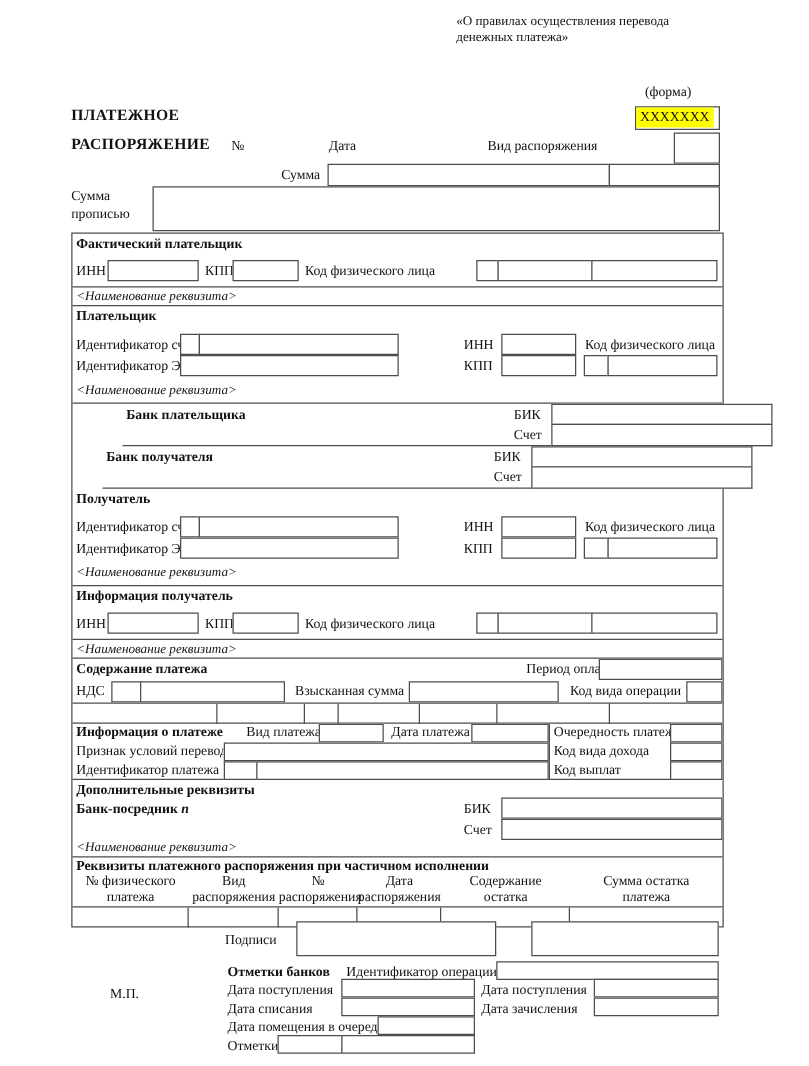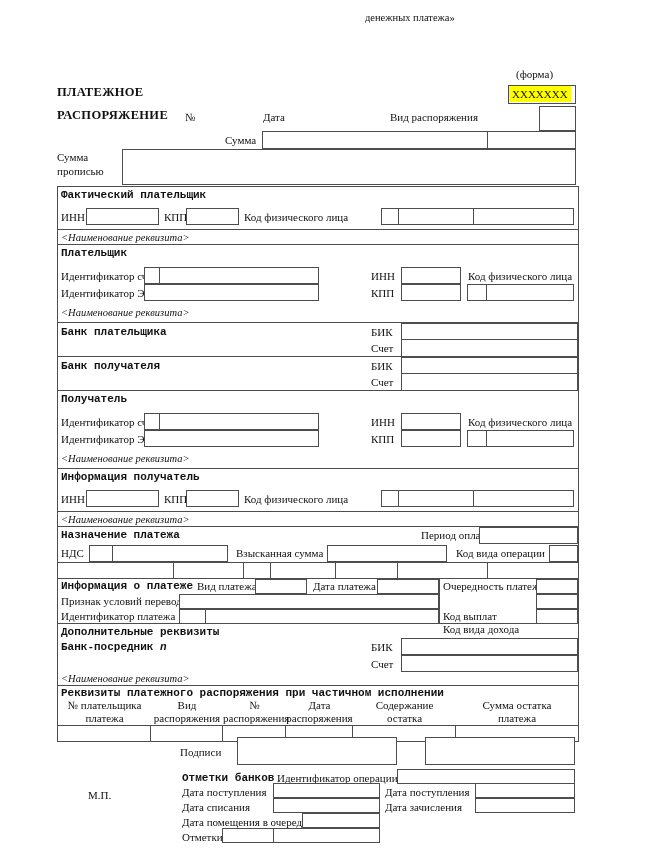--- a/index.html
+++ b/index.html
@@ -1,19 +1,19 @@
 <!DOCTYPE html>
 <html><head>
 <meta charset="utf-8">
 <style>
   html,body{margin:0;padding:0;background:#fff;}
   .page{position:relative;width:647px;height:853px;background:#ffffff;
         font-family:"Liberation Serif","DejaVu Serif",serif;font-size:11px;color:#111;overflow:hidden;}
   .lbl{position:absolute;white-space:nowrap;line-height:12px;}
-  .b{font-weight:bold;font-family:Liberation Mono, monospace;}
+  .b{font-weight:bold;}
   .i{font-style:italic;}
   .box{position:absolute;border:1px solid #4d4d4d;background:#fff;box-sizing:border-box;}
   .nm{position:absolute;white-space:nowrap;font-style:italic;font-size:10.5px;line-height:12px;}
   .main{position:absolute;left:57px;top:186px;width:520px;border:1px solid #4d4d4d;background:#fff;}
   .sec{position:relative;border-bottom:1px solid #4d4d4d;box-sizing:border-box;width:520px;}
   .sec.last{border-bottom:none;}
   .hr{position:absolute;left:0;right:0;border-top:1px solid #4d4d4d;}
   .vline{position:absolute;border-left:1px solid #4d4d4d;}
   .cells{position:absolute;left:0;display:flex;}
   .cells>div{border-right:1px solid #4d4d4d;box-sizing:border-box;height:100%;}
@@ -22,20 +22,21 @@
   .title{font-size:12.5px;font-weight:bold;letter-spacing:.3px;}
   .hlx{display:inline-block;background:#ffff00;padding:0 3px;line-height:16px;}
   .phead{display:flex;position:absolute;left:0;top:13px;width:520px;height:26px;text-align:center;line-height:13px;}
 </style>
 </head>
 <body>
 
 <div class="page">
 
   <div class="note">
+    <div>«О правилах осуществления перевода</div>
     <div>денежных платежа»</div>
   </div>
   <div class="lbl" style="left:516px;top:68px;">(форма)</div>
 
   <div class="lbl title" style="left:57px;top:86px;">ПЛАТЕЖНОЕ</div>
   <div class="lbl title" style="left:57px;top:109px;">РАСПОРЯЖЕНИЕ</div>
   <div class="lbl" style="left:185px;top:111px;">№</div>
   <div class="lbl" style="left:263px;top:111px;">Дата</div>
   <div class="lbl" style="left:390px;top:111px;">Вид распоряжения</div>
   <div class="box" style="left:508px;top:85px;width:68px;height:19px;"><span class="hlx">XXXXXXX</span></div>
@@ -74,29 +75,29 @@
       <div class="lbl" style="left:410px;top:25px;">Код физического лица</div>
       <div class="lbl" style="left:3px;top:42px;">Идентификатор ЭСП</div>
       <div class="box" style="left:86px;top:39px;width:175px;height:17px;"></div>
       <div class="lbl" style="left:313px;top:42px;">КПП</div>
       <div class="box" style="left:343px;top:39px;width:60px;height:17px;"></div>
       <div class="box" style="left:409px;top:39px;width:20px;height:17px;"></div>
       <div class="box" style="left:428px;top:39px;width:88px;height:17px;"></div>
       <div class="nm" style="left:3px;top:62px;">&lt;Наименование реквизита&gt;</div>
     </div>
 
-    <div class="sec" style="height:34px;">
+    <div class="sec" style="height:34px;margin-left:40px;">
       <div class="lbl b" style="left:3px;top:3px;">Банк плательщика</div>
       <div class="lbl" style="left:313px;top:3px;">БИК</div>
       <div class="box" style="left:343px;top:0;width:177px;height:17px;"></div>
       <div class="lbl" style="left:313px;top:19px;">Счет</div>
       <div class="box" style="left:343px;top:16px;width:177px;height:18px;"></div>
     </div>
 
-    <div class="sec" style="height:34px;">
+    <div class="sec" style="height:34px;margin-left:24px;">
       <div class="lbl b" style="left:3px;top:3px;">Банк получателя</div>
       <div class="lbl" style="left:313px;top:3px;">БИК</div>
       <div class="box" style="left:343px;top:0;width:177px;height:17px;"></div>
       <div class="lbl" style="left:313px;top:19px;">Счет</div>
       <div class="box" style="left:343px;top:16px;width:177px;height:18px;"></div>
     </div>
 
     <div class="sec" style="height:78px;">
       <div class="lbl b" style="left:3px;top:2px;">Получатель</div>
       <div class="lbl" style="left:3px;top:25px;">Идентификатор счета</div>
@@ -122,21 +123,21 @@
       <div class="box" style="left:128px;top:21px;width:53px;height:17px;"></div>
       <div class="lbl" style="left:186px;top:24px;">Код физического лица</div>
       <div class="box" style="left:323px;top:21px;width:18px;height:17px;"></div>
       <div class="box" style="left:340px;top:21px;width:76px;height:17px;"></div>
       <div class="box" style="left:415px;top:21px;width:101px;height:17px;"></div>
       <div class="hr" style="top:42px;"></div>
       <div class="nm" style="left:3px;top:45px;">&lt;Наименование реквизита&gt;</div>
     </div>
 
     <div class="sec" style="height:36px;">
-      <div class="lbl b" style="left:3px;top:2px;">Назначение платежа</div>
+      <div class="lbl b" style="left:3px;top:2px;">Содержание платежа</div>
       <div class="lbl" style="left:363px;top:2px;">Период оплаты</div>
       <div class="box" style="left:421px;top:0;width:99px;height:17px;"></div>
       <div class="lbl" style="left:3px;top:20px;">НДС</div>
       <div class="box" style="left:31px;top:18px;width:24px;height:17px;"></div>
       <div class="box" style="left:54px;top:18px;width:116px;height:17px;"></div>
       <div class="lbl" style="left:178px;top:20px;">Взысканная сумма</div>
       <div class="box" style="left:269px;top:18px;width:120px;height:17px;"></div>
       <div class="lbl" style="left:398px;top:20px;">Код вида операции</div>
       <div class="box" style="left:491px;top:18px;width:29px;height:17px;"></div>
     </div>
@@ -157,21 +158,21 @@
       <div class="vline" style="left:381px;top:0;height:45px;"></div>
       <div class="lbl b" style="left:3px;top:1px;">Информация о платеже</div>
       <div class="lbl" style="left:139px;top:1px;">Вид платежа</div>
       <div class="box" style="left:197px;top:0;width:52px;height:15px;"></div>
       <div class="lbl" style="left:255px;top:1px;">Дата платежа</div>
       <div class="box" style="left:319px;top:0;width:62px;height:15px;"></div>
       <div class="lbl" style="left:385px;top:1px;">Очередность платежа</div>
       <div class="box" style="left:478px;top:0;width:42px;height:15px;"></div>
       <div class="lbl" style="left:3px;top:16px;">Признак условий перевода</div>
       <div class="box" style="left:121px;top:15px;width:260px;height:15px;"></div>
-      <div class="lbl" style="left:385px;top:16px;margin-top:28px;">Код вида дохода</div>
+      <div class="lbl" style="left:385px;top:16px;">Код вида дохода</div>
       <div class="box" style="left:478px;top:15px;width:42px;height:15px;"></div>
       <div class="lbl" style="left:3px;top:31px;">Идентификатор платежа</div>
       <div class="box" style="left:121px;top:30px;width:27px;height:15px;"></div>
       <div class="box" style="left:147px;top:30px;width:234px;height:15px;"></div>
       <div class="lbl" style="left:385px;top:31px;">Код выплат</div>
       <div class="box" style="left:478px;top:30px;width:42px;height:15px;"></div>
     </div>
 
     <div class="sec" style="height:62px;">
       <div class="lbl b" style="left:3px;top:2px;">Дополнительные реквизиты</div>
@@ -180,21 +181,21 @@
       <div class="box" style="left:343px;top:14px;width:177px;height:17px;"></div>
       <div class="lbl" style="left:313px;top:34px;">Счет</div>
       <div class="box" style="left:343px;top:31px;width:177px;height:17px;"></div>
       <div class="nm" style="left:3px;top:49px;">&lt;Наименование реквизита&gt;</div>
     </div>
 
     <div class="sec last" style="height:55px;">
       <div class="lbl b" style="left:3px;top:1px;">Реквизиты платежного распоряжения при частичном исполнении</div>
       <div class="phead">
         <div style="width:93px;">
-            <div>№ плательщика</div>
+            <div>№ физического</div>
             <div>платежа</div>
           </div>
         <div style="width:72px;">
             <div>Вид</div>
             <div>распоряжения</div>
           </div>
         <div style="width:63px;">
             <div>№</div>
             <div>распоряжения</div>
           </div>

